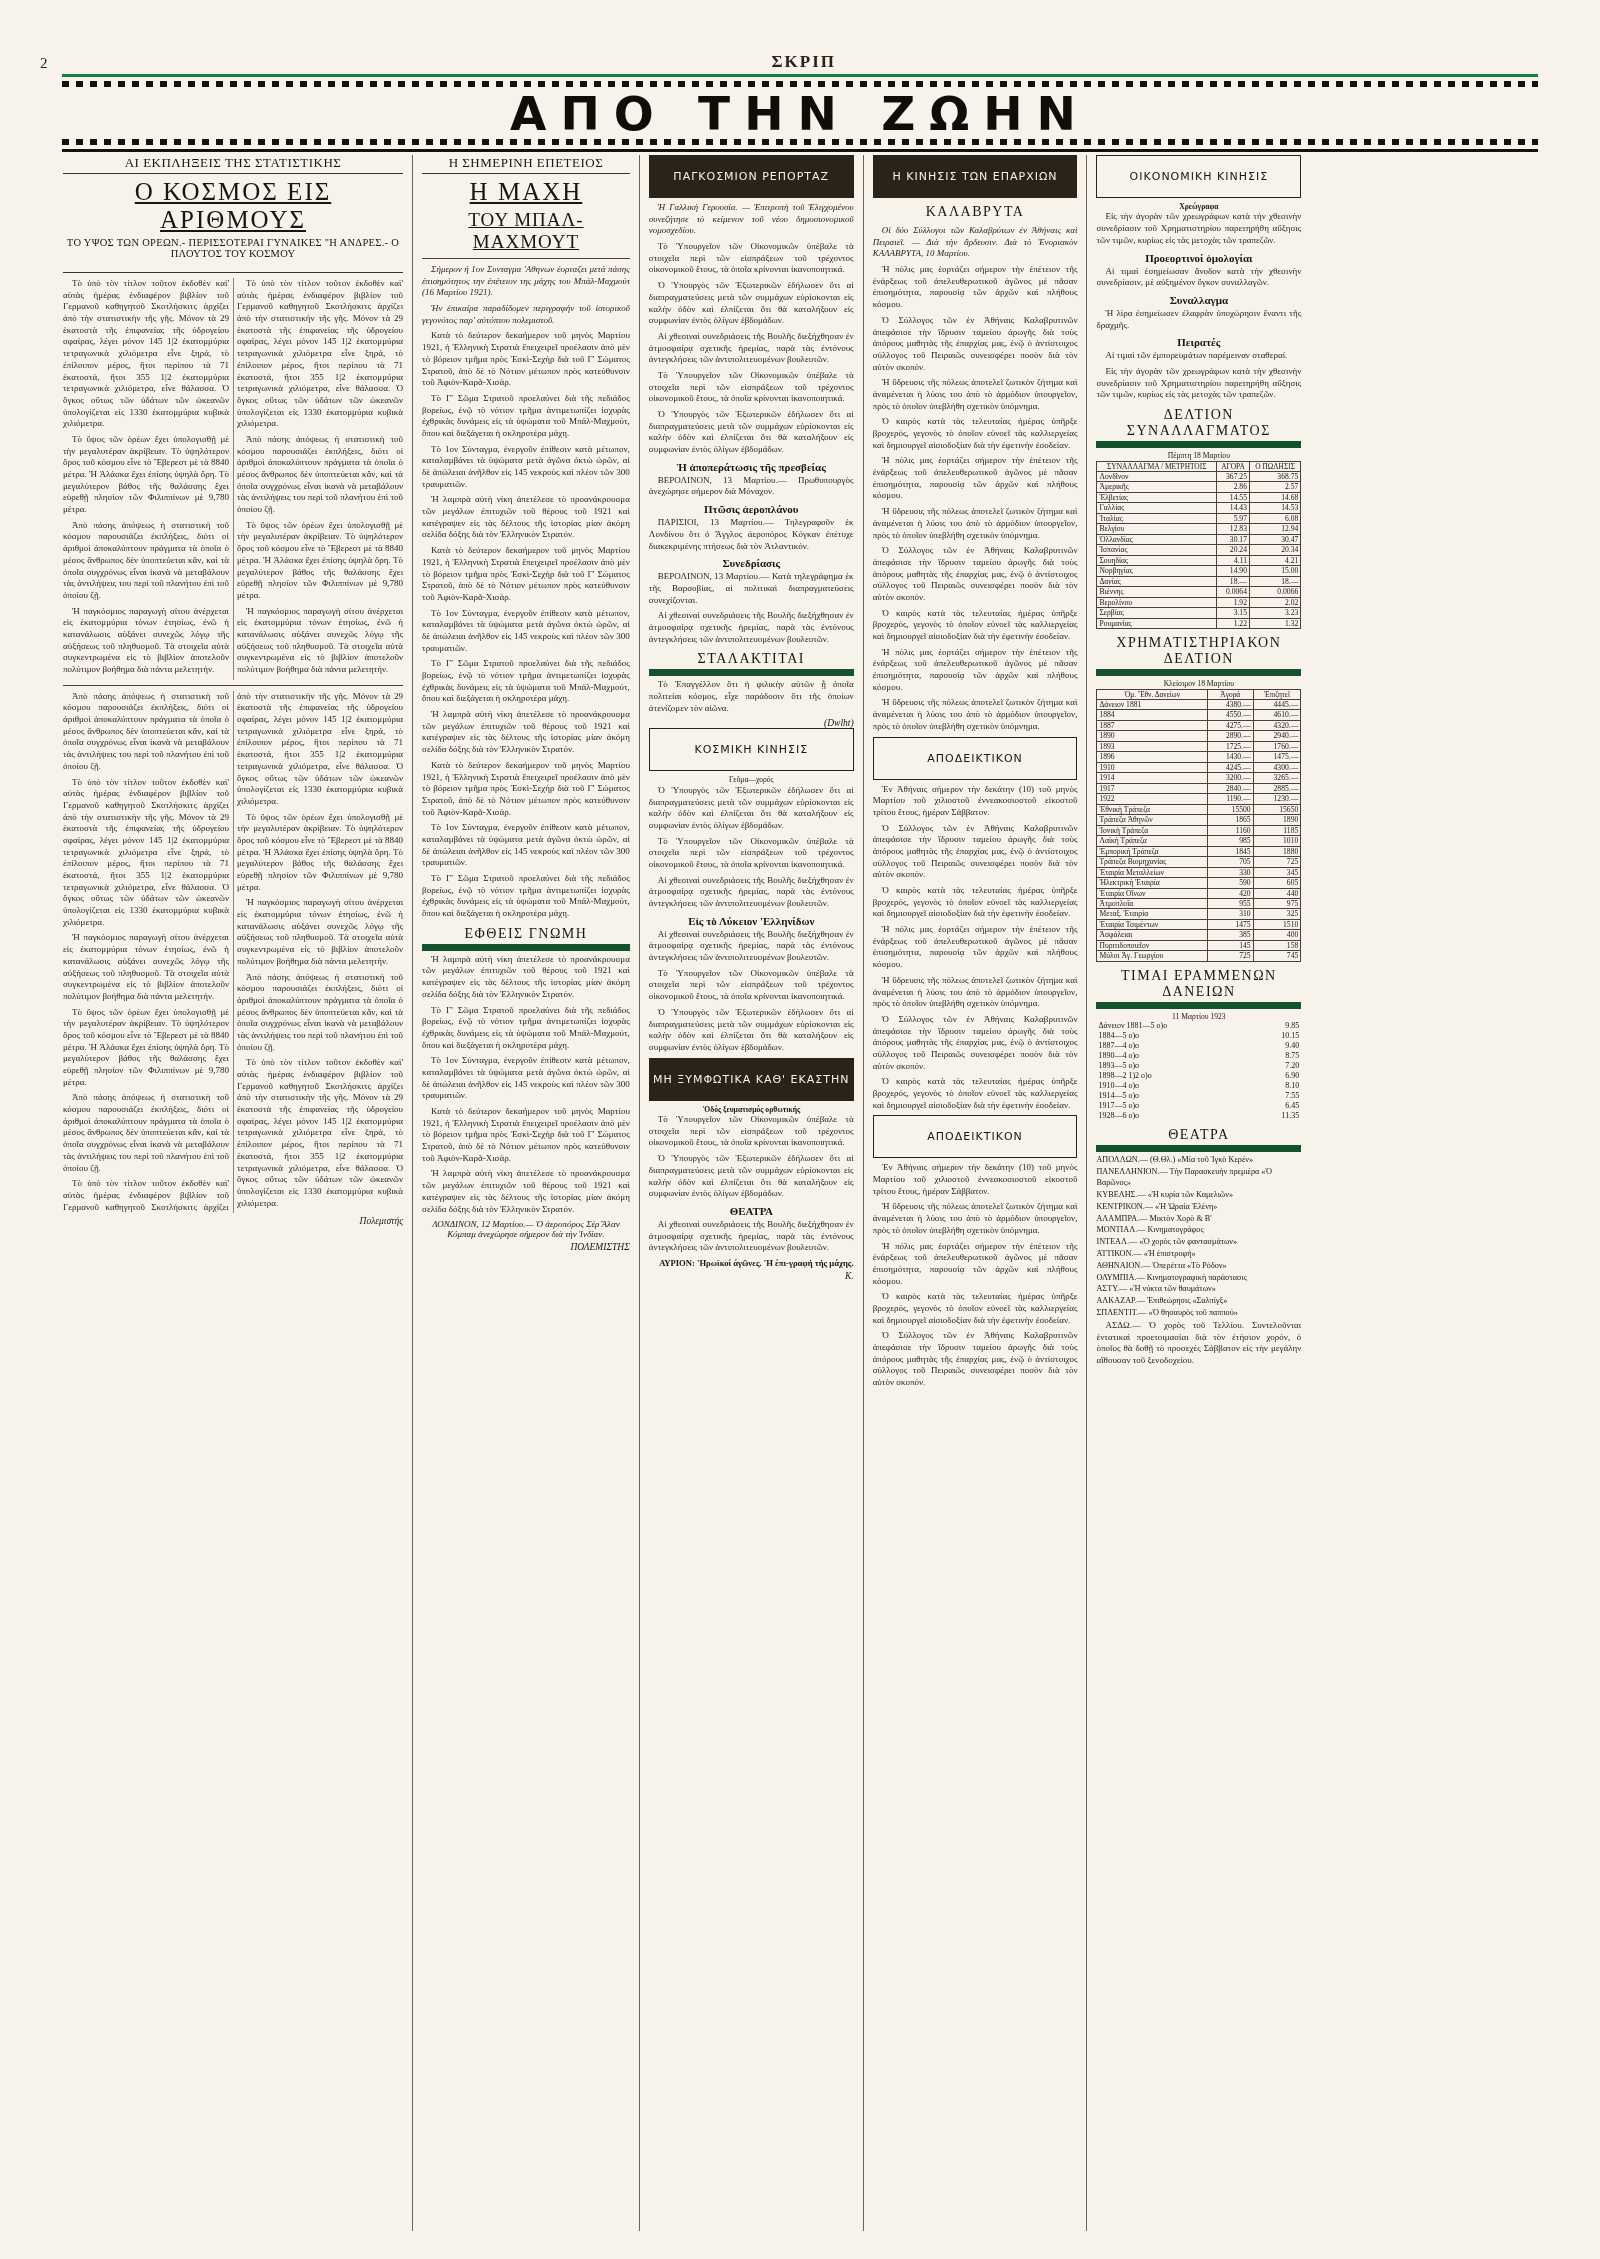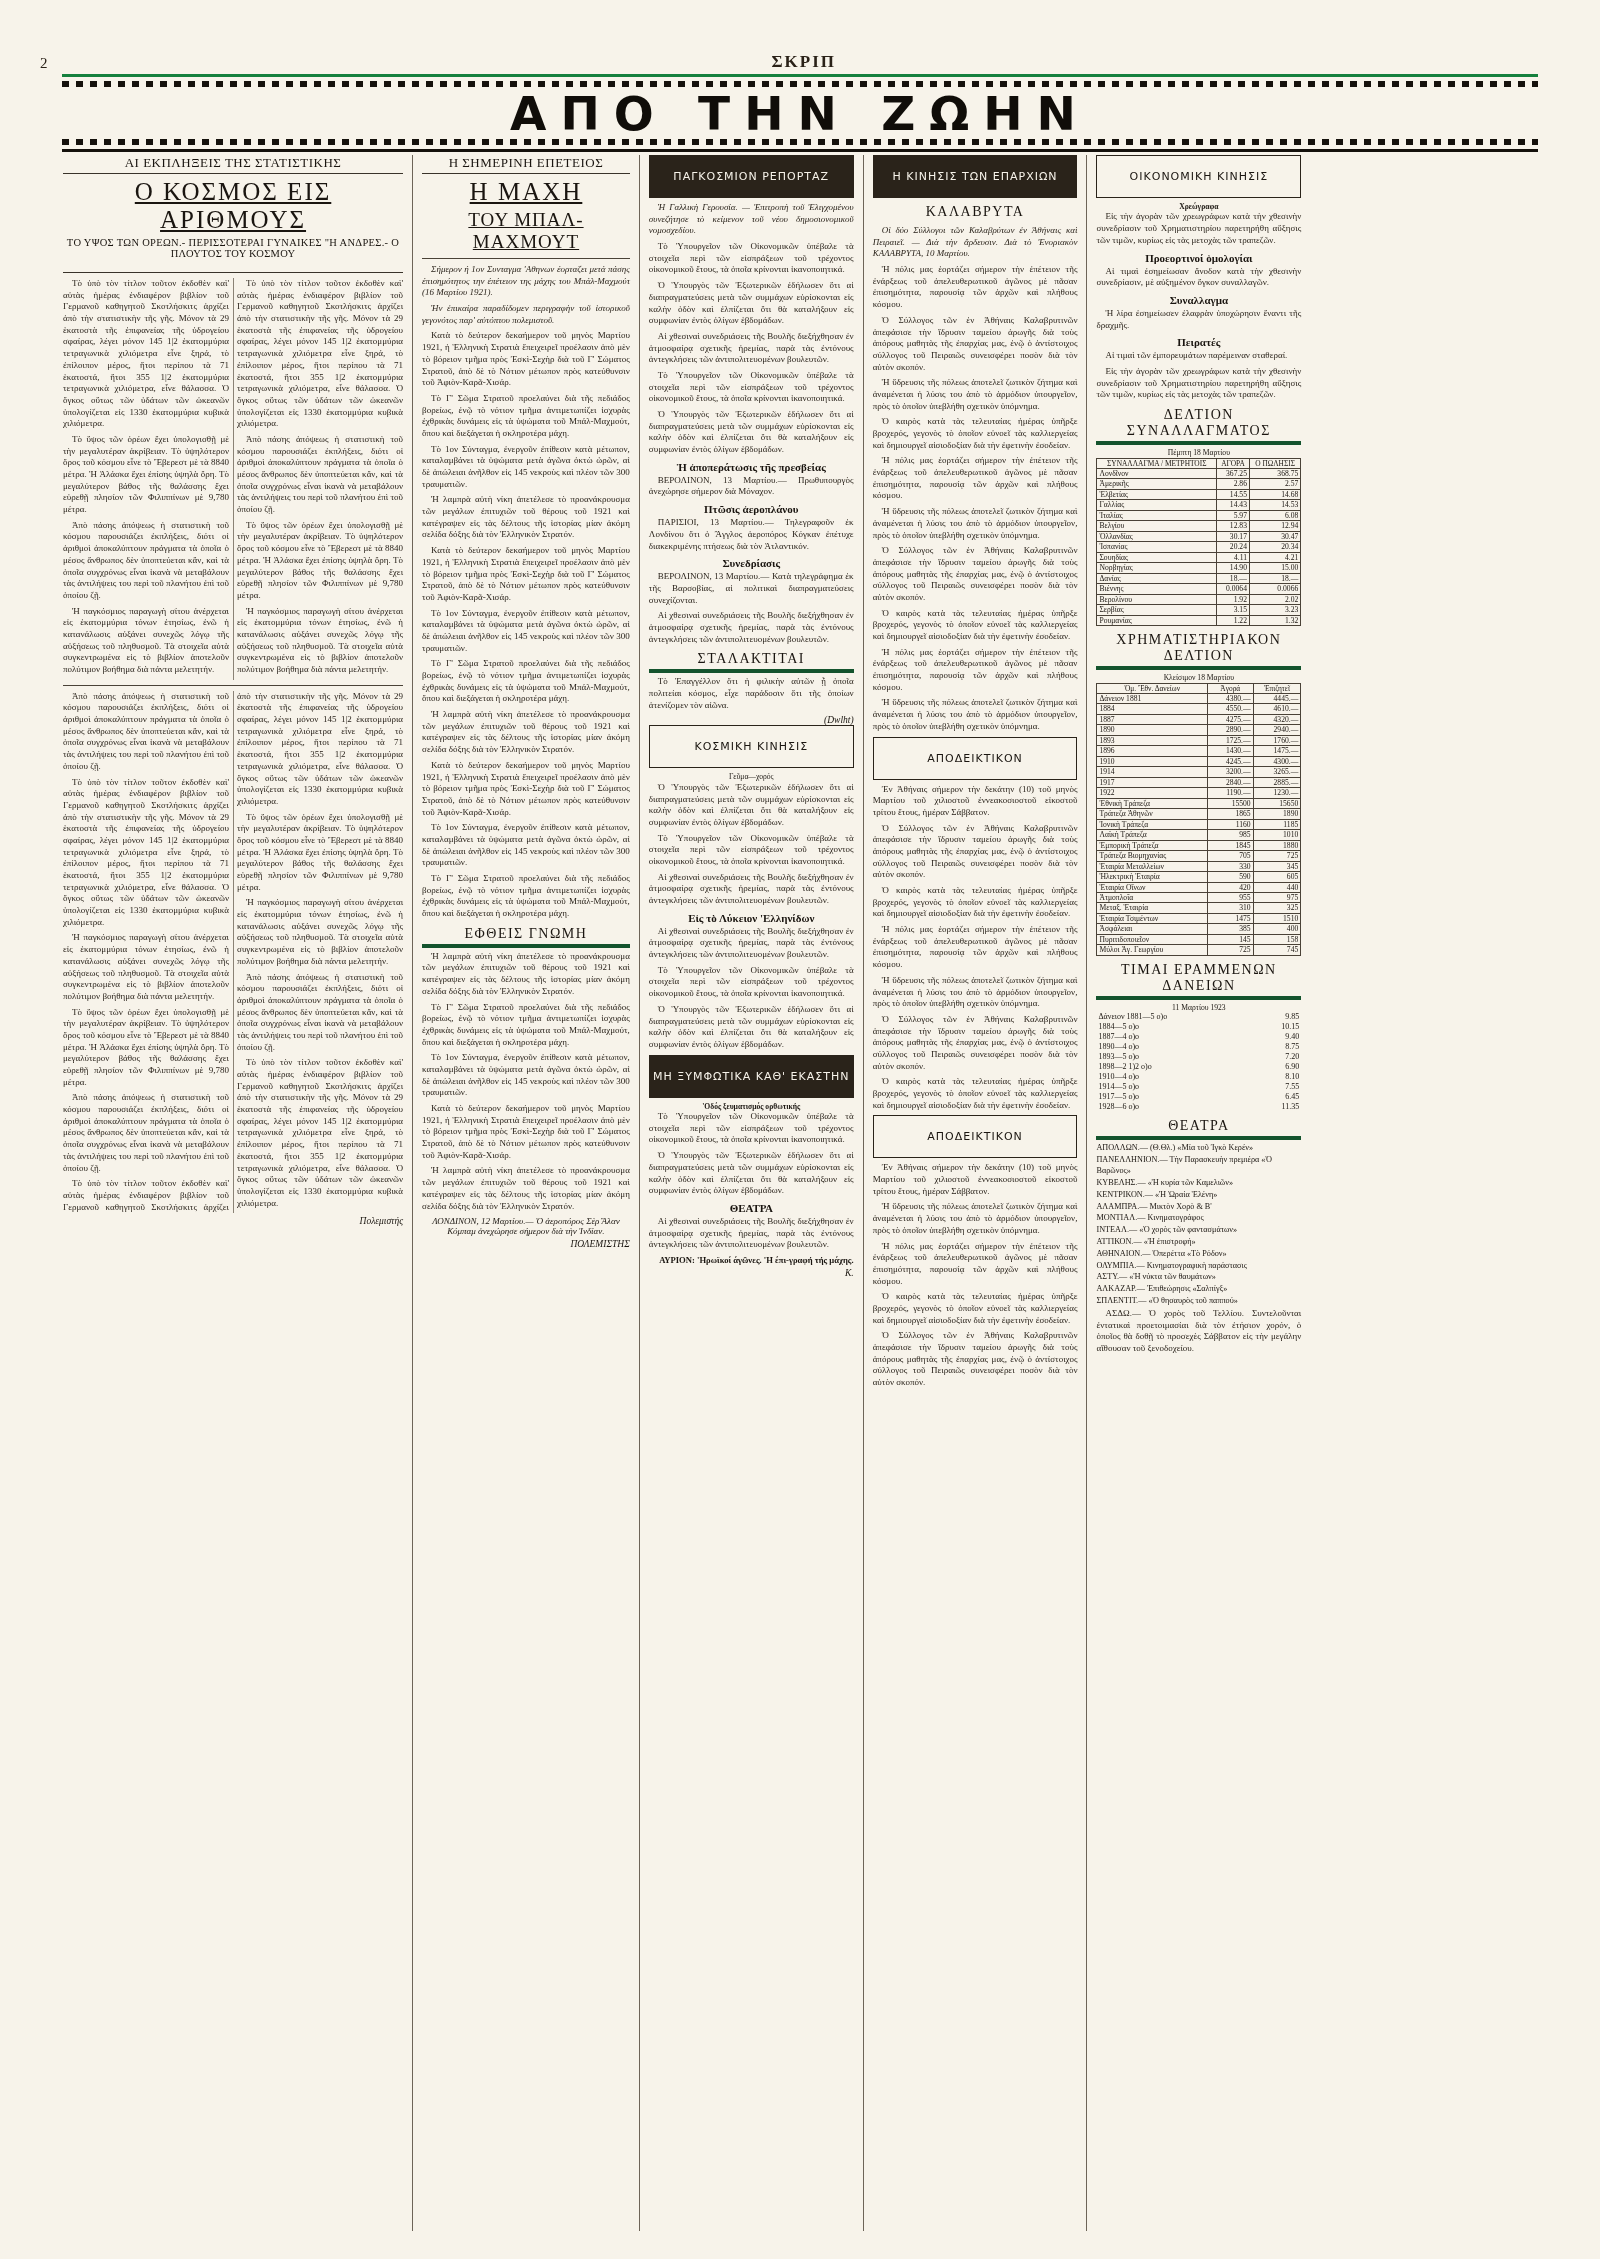--- a/index.html
+++ b/index.html
@@ -77,21 +77,21 @@
   .boxhead{
     border:1px solid #2a231a;background:#2a231a;color:#f7f3ea;
     text-align:center;font-size:11px;letter-spacing:1px;
     padding:14px 0;margin-bottom:4px;font-family:"DejaVu Sans",sans-serif;
   }
   .boxhead.light{
     background:#f7f3ea;color:#1a1510;border:1px solid #2a231a;
   }
   .secthead{
     text-align:center;font-size:14px;letter-spacing:1.5px;margin:6px 0 3px;
-    border-bottom:4px solid #14532d;padding-bottom:2px;
+    border-bottom:7px solid #14532d;padding-bottom:2px;
   }
   .secthead.nb{border-bottom:none;}
   .minihead{
     text-align:center;font-size:11px;font-weight:bold;margin:5px 0 2px;
   }
   .rule{border-top:1px solid #4a4237;margin:5px 0;}
   .center{text-align:center;}
   .ital{font-style:italic;}
   .bold{font-weight:bold;}
 

